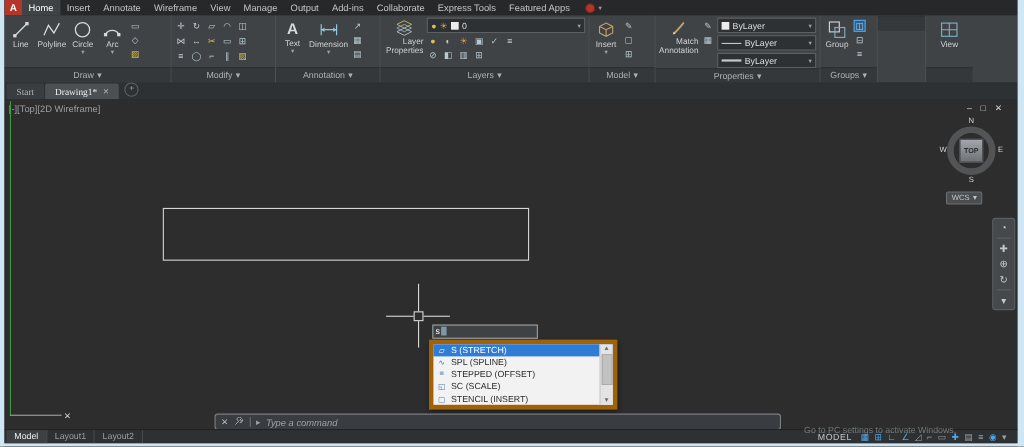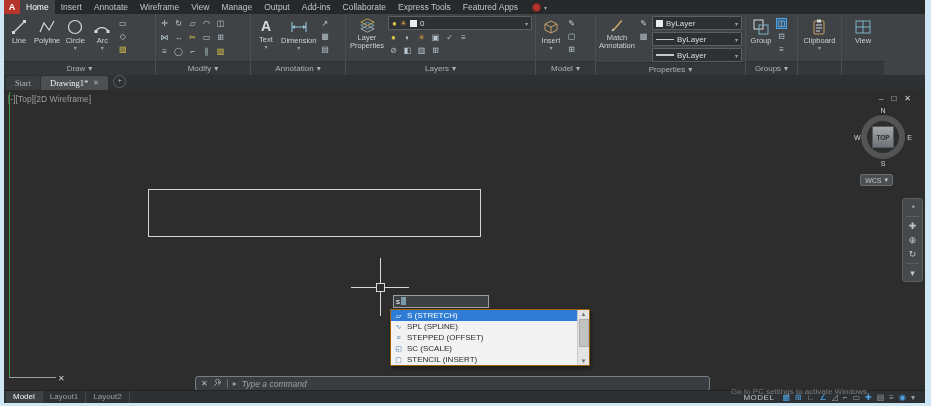--- a/index.html
+++ b/index.html
@@ -15,21 +15,21 @@
   .record-dot{width:7px;height:7px;border-radius:50%;background:#b5352a;border:1px solid #7d241c;margin:0 3px 0 8px;flex:0 0 auto;}
   .tcaret{font-size:6px;color:#9da0a2;}
   
   .ribbon{height:61px;background:#3f4345;display:flex;flex:0 0 auto;overflow:hidden;}
   .panel{display:flex;flex-direction:column;border-right:1px solid #4b4f52;flex:0 0 auto;box-sizing:border-box;}
   .panel-content{height:48px;display:flex;align-items:flex-start;padding:2px 3px 0;gap:3px;box-sizing:border-box;}
   .panel-label{height:13px;background:#35383a;border-top:1px solid #2d2f31;font-size:8px;color:#aeb1b3;display:flex;align-items:center;justify-content:center;gap:3px;}
   .bigbtn{display:flex;flex-direction:column;align-items:center;gap:1px;font-size:7.5px;color:#cfd1d3;min-width:24px;padding-top:2px;cursor:default;}
   .bicon{width:18px;height:18px;flex:0 0 auto;}
   .bicon.sm{width:15px;height:15px;}
-  .blabel{text-align:center;line-height:1.1;white-space:nowrap;}
+  .blabel{text-align:right;line-height:1.1;white-space:nowrap;}
   .blabel.wrap{white-space:normal;width:36px;}
   .bcaret{font-size:6px;color:#9da0a2;line-height:5px;}
   .textglyph{font-size:14px;font-weight:bold;color:#d8dadc;line-height:17px;}
   .minicol{display:flex;flex-direction:column;gap:2px;margin-top:2px;}
   .minirow{display:flex;gap:3px;}
   .mini{width:11px;height:11px;font-size:8px;line-height:11px;text-align:center;color:#b9c9d2;cursor:default;flex:0 0 auto;}
   .mini.y{color:#d8c24a;} .mini.o{color:#d89a3a;} .mini.hl{background:#2d5f8a;border:1px solid #4da6e8;box-sizing:border-box;line-height:9px;}
   .modgrid{display:grid;grid-template-columns:repeat(5,13px);grid-auto-rows:13px;gap:1px;margin-top:2px;}
   .rdrop{height:12px;background:#2e3133;border:1px solid #5c6063;border-radius:1px;display:flex;align-items:center;font-size:8px;color:#dcdee0;padding:0 3px;gap:3px;cursor:default;}
   .dcaret{margin-left:auto;font-size:6px;color:#9da0a2;}
@@ -50,21 +50,21 @@
   .axisy{position:absolute;left:5px;top:2px;bottom:12px;width:1px;background:#3f9b3f;}
   .axisx{position:absolute;left:5px;bottom:12px;width:47px;height:1px;background:#9fa2a4;}
   .ucsx{position:absolute;left:54px;bottom:7px;color:#d0d2d4;font-size:8px;}
   .vrect{position:absolute;left:144px;top:99px;width:331px;height:46px;border:1px solid #d4d4d4;}
   .chh{position:absolute;left:347px;top:197px;width:58px;height:1px;background:#d8d8d8;}
   .chv{position:absolute;left:376px;top:168px;width:1px;height:58px;background:#d8d8d8;}
   .chbox{position:absolute;left:372px;top:193px;width:7px;height:7px;border:1px solid #d8d8d8;background:#2d2d2d;}
   .dyninput{position:absolute;left:389px;top:205px;width:92px;height:11px;background:#3e4245;border:1px solid #9aa0a4;color:#fff;font-size:8px;line-height:11px;padding-left:2px;z-index:7;}
   .tcur{display:inline-block;width:5px;height:8px;background:#7d98a8;margin-left:1px;vertical-align:-1px;}
   
-  .aclist{position:absolute;left:386px;top:219px;width:200px;background:#f2f2f2;border:1px solid #a16207;z-index:6;box-shadow:1px 2px 4px rgba(0,0,0,.45);box-sizing:border-box;}
+  .aclist{position:absolute;left:386px;top:219px;width:171px;background:#f2f2f2;border:4px solid #a16207;z-index:6;box-shadow:1px 2px 4px rgba(0,0,0,.45);box-sizing:border-box;}
   .acrow{height:11px;display:flex;align-items:center;gap:4px;padding:0 14px 0 3px;font-size:8px;color:#2a2a2a;cursor:default;}
   .acrow.sel{background:#2f7cd6;color:#fff;}
   .acic{width:9px;text-align:center;font-size:7px;color:#4a7ab5;flex:0 0 auto;}
   .acrow.sel .acic{color:#fff;}
   .acsb{position:absolute;right:0;top:0;bottom:0;width:12px;background:#e3e3e3;border-left:1px solid #c9c9c9;display:flex;flex-direction:column;align-items:center;font-size:6px;color:#707070;padding:1px 0;box-sizing:border-box;}
   .acthumb{width:8px;height:26px;background:#c2c2c2;border:1px solid #ababab;margin-top:2px;}
   .acdn{margin-top:auto;}
   
   .cmdbar{position:absolute;left:191px;top:286px;width:503px;height:13px;background:rgba(58,62,66,.95);border:1px solid #7a7e81;border-radius:3px;display:flex;align-items:center;gap:5px;padding:0 5px;z-index:4;}
   .cmdx{color:#b8bbbd;font-size:8px;}
@@ -334,31 +334,20 @@
         </div>
       </div>
       <div class="panel-label">
         <span>Groups</span>
         <span>▾</span>
       </div>
     </div>
 
 
     <div class="panel" style="width:44px">
-      <div class="panel-content" style="justify-content:center">
-        <div class="bigbtn">
-          <svg class="bicon" viewBox="0 0 18 18">
-              <rect x="4" y="3" width="10" height="13" rx="1" stroke="#c8a064" fill="none"></rect>
-              <rect x="7" y="1.5" width="4" height="3" fill="#d6d8da"></rect>
-              <path d="M6 7h6M6 10h6M6 13h4" stroke="#d6d8da"></path>
-            </svg>
-          <span class="blabel">Clipboard</span>
-          <span class="bcaret">▾</span>
-        </div>
-      </div>
       <div class="panel-label"></div>
     </div>
 
     <div class="panel" style="width:42px;border-right:none">
       <div class="panel-content" style="justify-content:center">
         <div class="bigbtn">
           <svg class="bicon" viewBox="0 0 18 18">
               <rect x="2" y="3" width="14" height="12" stroke="#7fb2c8" fill="none"></rect>
               <path d="M9 3v12M2 9h14" stroke="#7fb2c8"></path>
             </svg>

